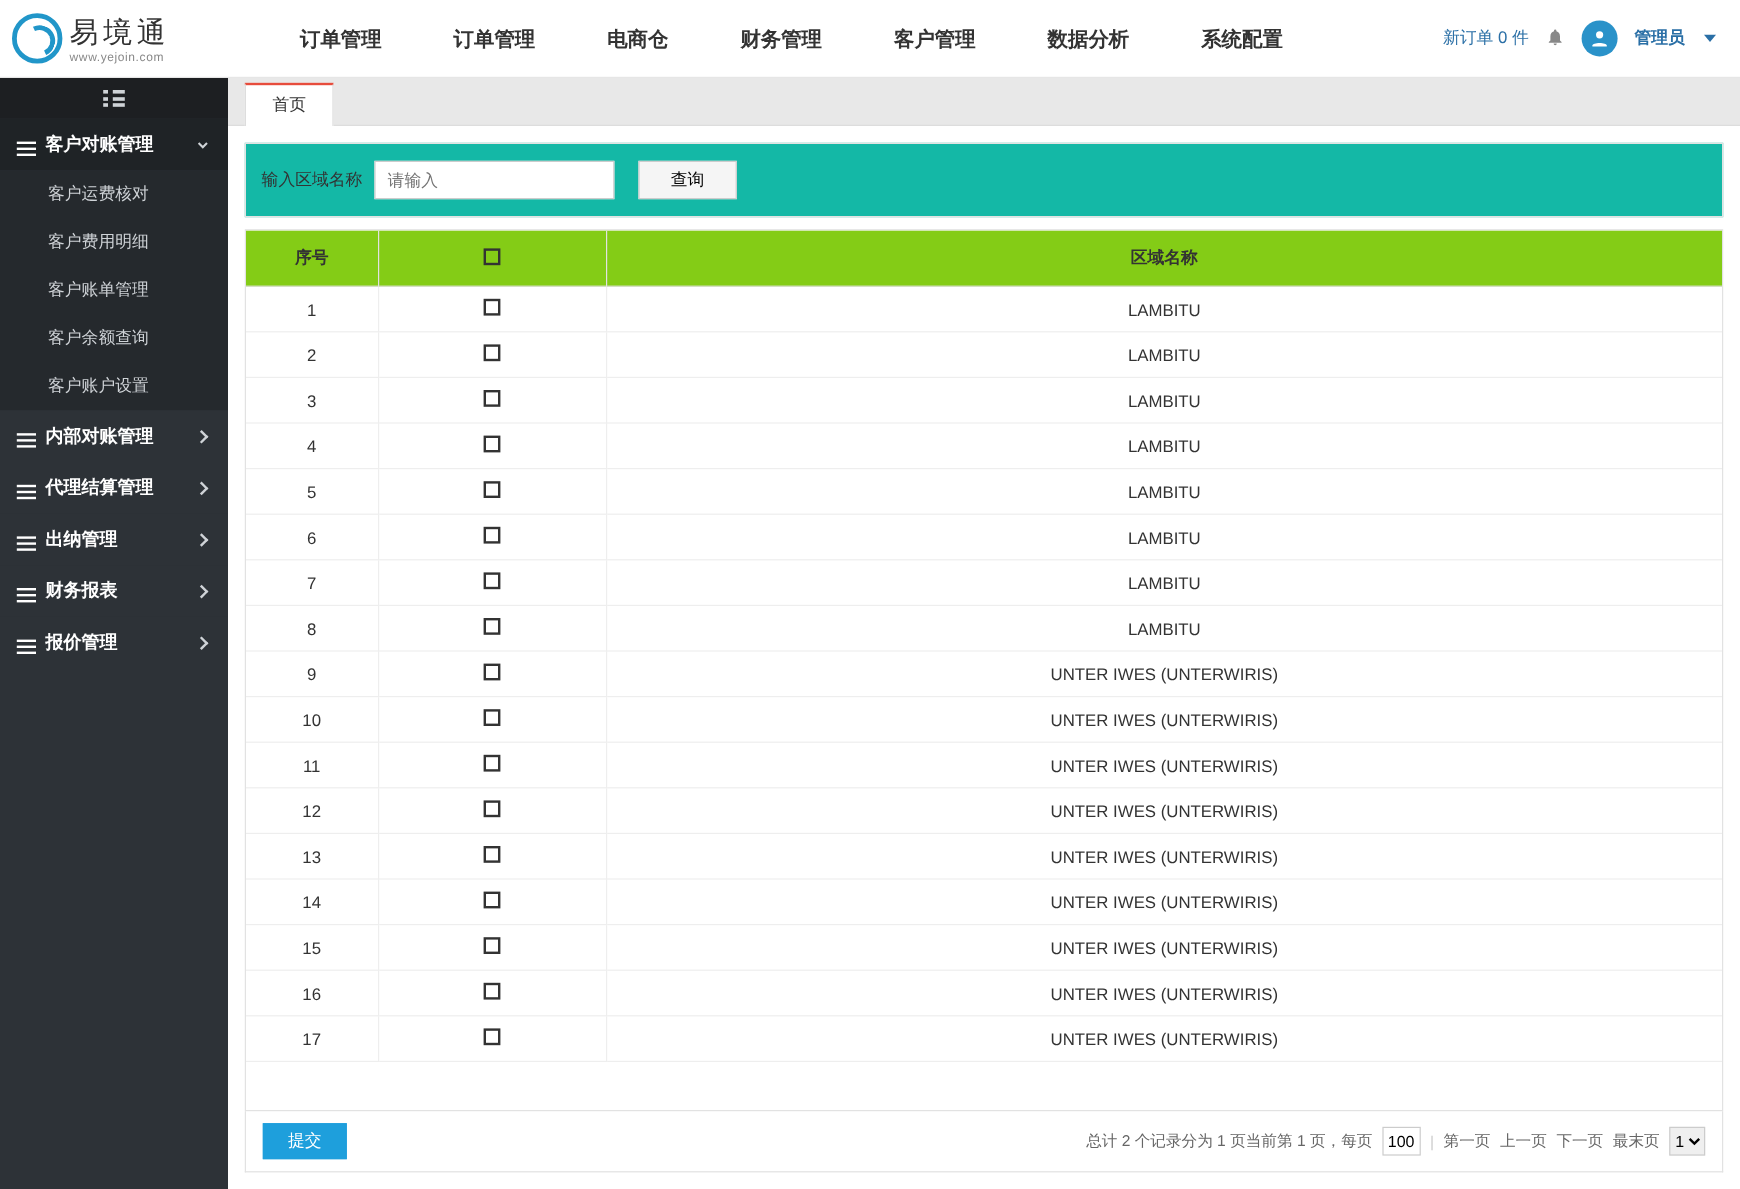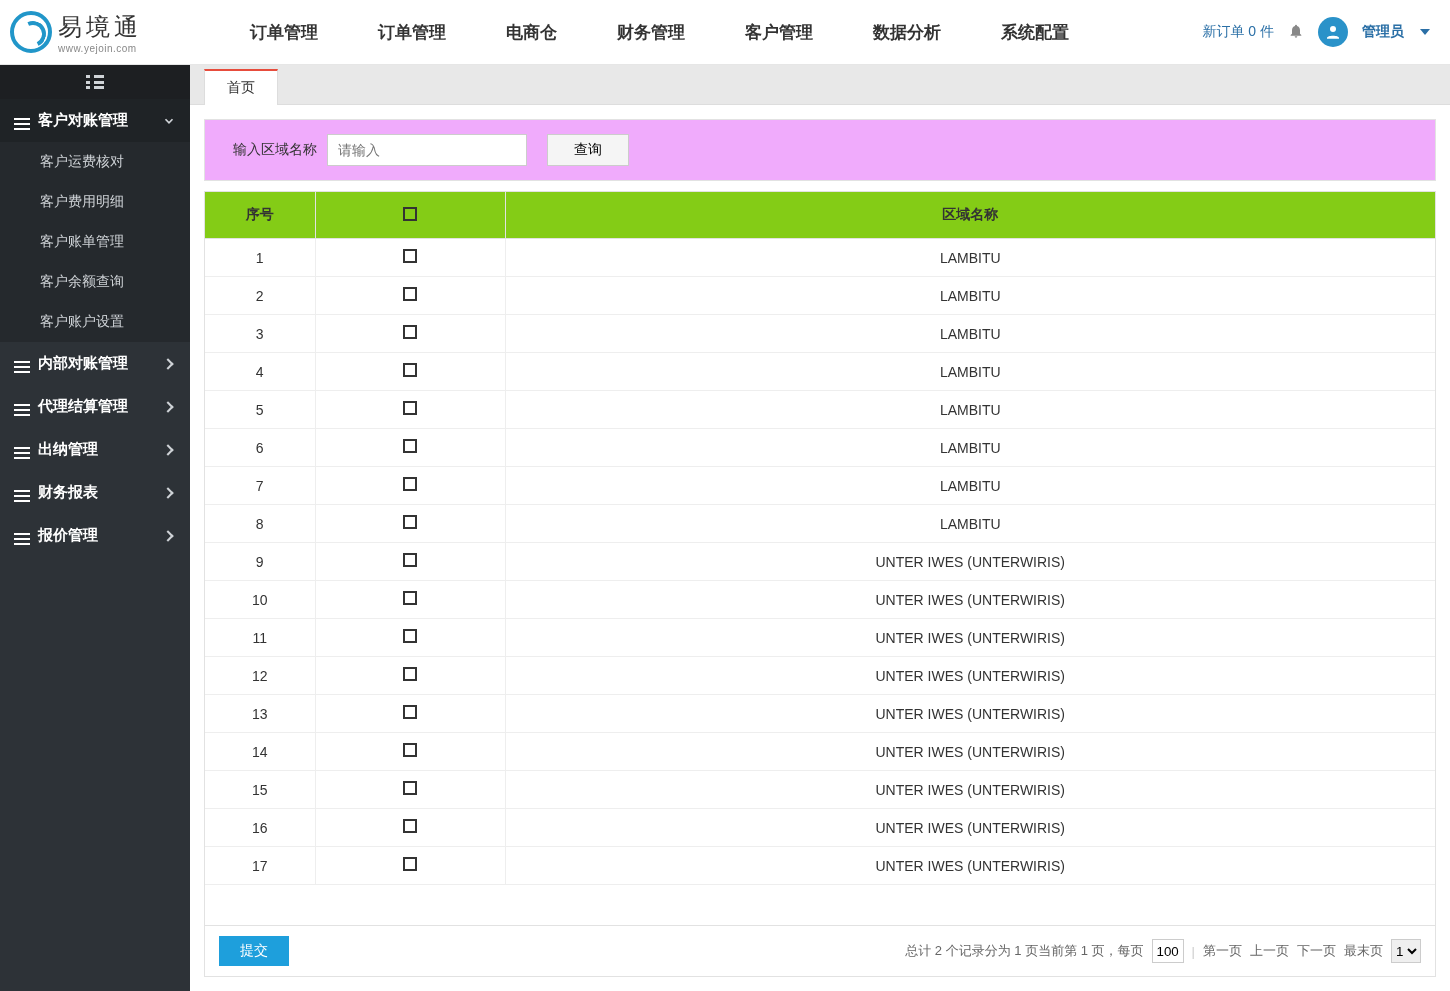--- a/index.html
+++ b/index.html
@@ -172,23 +172,23 @@
     border: 1px solid #ddd;
     border-bottom: none;
     padding: 8px 22px;
     font-size: 14px;
     border-top: 2px solid #e74c3c;
     cursor: pointer;
     margin-bottom: -1px;
   }
   .search-bar {
     margin: 14px 14px 10px 14px;
-    padding: 14px 28px;
+    padding: 14px 13px;
     border: 1px solid #e2e2e2;
-    background: #f0abfc;
+    background: #14b8a6;
     display: flex;
     align-items: center;
     gap: 10px;
   }
   .search-bar label { font-size: 14px; }
   .search-bar input {
     height: 32px;
     width: 200px;
     border: 1px solid #ccc;
     padding: 0 10px;

